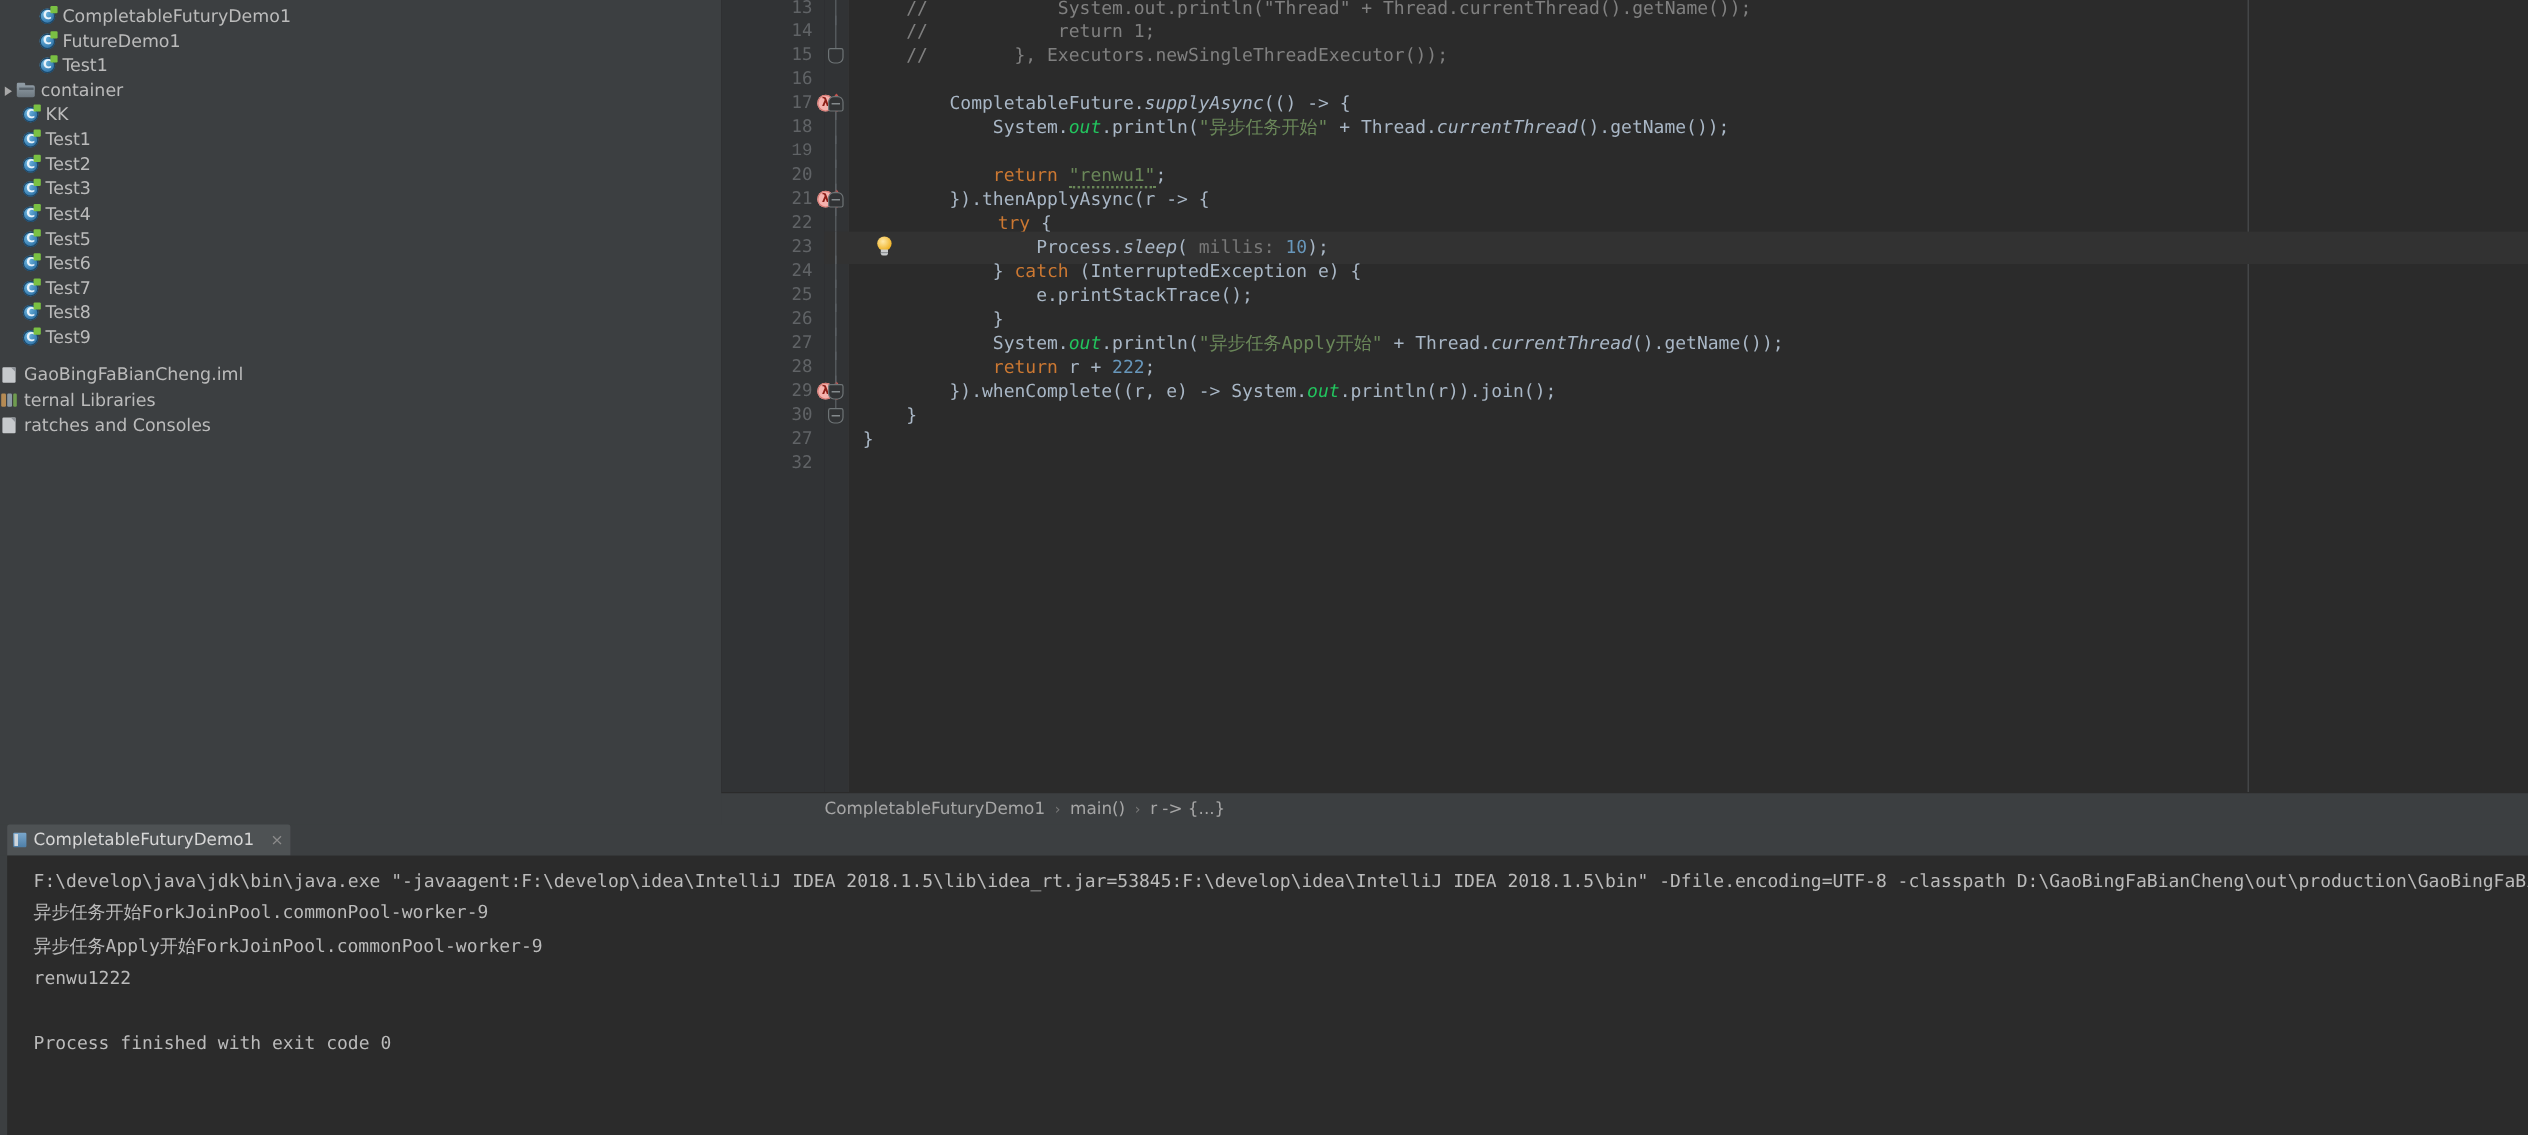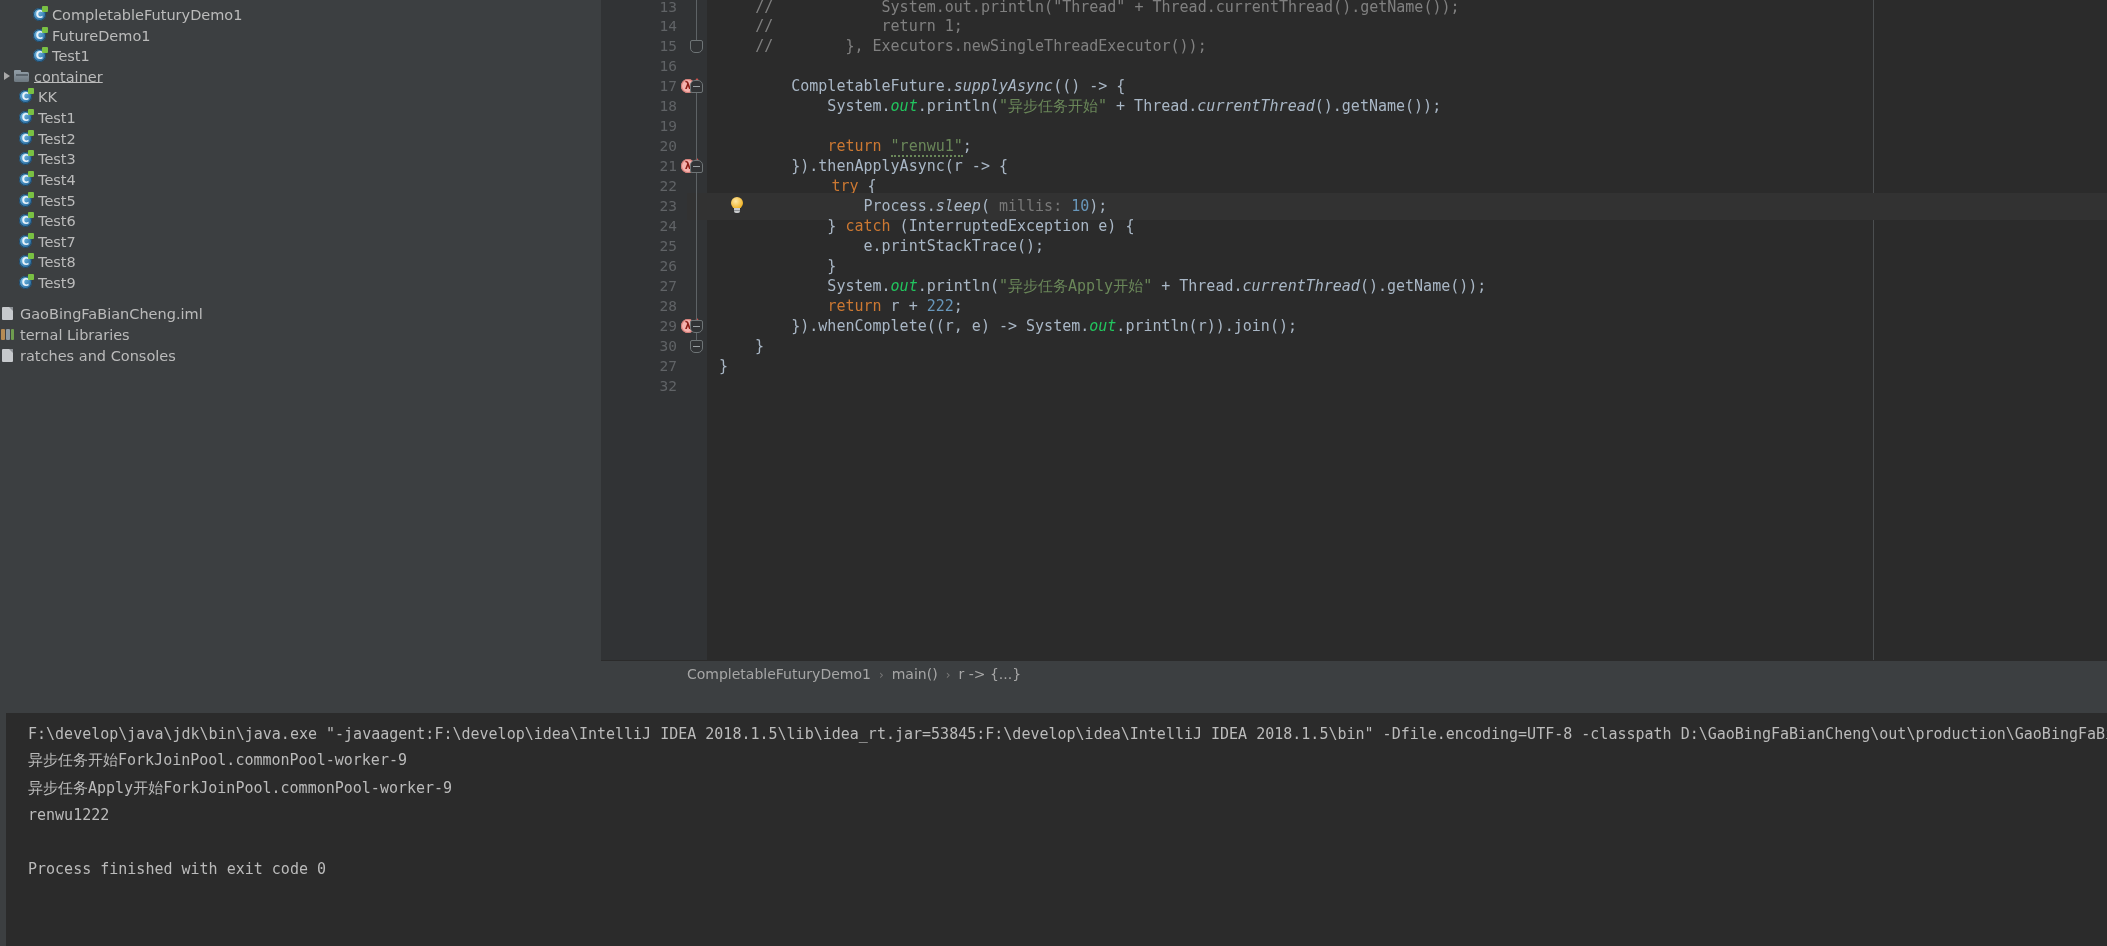--- a/index.html
+++ b/index.html
@@ -225,21 +225,21 @@
 </head>
 <body>
 
 <div class="app">
 
   <div class="sidebar">
     <div id="tree-host">
         <div class="tree-row" style="top: 4px; position: absolute; left: 0px; padding-left: 32px;"><span class="ic ic-class"><span class="disc"></span><span class="cee">C</span><span class="badge"></span></span><span class="lbl">CompletableFuturyDemo1</span></div>
         <div class="tree-row" style="top: 25px; position: absolute; left: 0px; padding-left: 32px;"><span class="ic ic-class"><span class="disc"></span><span class="cee">C</span><span class="badge"></span></span><span class="lbl">FutureDemo1</span></div>
         <div class="tree-row" style="top: 45px; position: absolute; left: 0px; padding-left: 32px;"><span class="ic ic-class"><span class="disc"></span><span class="cee">C</span><span class="badge"></span></span><span class="lbl">Test1</span></div>
-        <div class="tree-row" style="top: 66px; position: absolute; left: 0px; padding-left: 14px; text-decoration: underline;"><span class="arrow"></span><span class="ic ic-folder"><span class="f-t"></span><span class="f-b"></span><span class="f-s"></span></span><span class="lbl">container</span></div>
+        <div class="tree-row" style="top: 66px; position: absolute; left: 0px; padding-left: 14px;"><span class="arrow"></span><span class="ic ic-folder"><span class="f-t"></span><span class="f-b"></span><span class="f-s"></span></span><span class="lbl">container</span></div>
         <div class="tree-row" style="top: 86px; position: absolute; left: 0px; padding-left: 18px;"><span class="ic ic-class"><span class="disc"></span><span class="cee">C</span><span class="badge"></span></span><span class="lbl">KK</span></div>
         <div class="tree-row" style="top: 107px; position: absolute; left: 0px; padding-left: 18px;"><span class="ic ic-class"><span class="disc"></span><span class="cee">C</span><span class="badge"></span></span><span class="lbl">Test1</span></div>
         <div class="tree-row" style="top: 128px; position: absolute; left: 0px; padding-left: 18px;"><span class="ic ic-class"><span class="disc"></span><span class="cee">C</span><span class="badge"></span></span><span class="lbl">Test2</span></div>
         <div class="tree-row" style="top: 148px; position: absolute; left: 0px; padding-left: 18px;"><span class="ic ic-class"><span class="disc"></span><span class="cee">C</span><span class="badge"></span></span><span class="lbl">Test3</span></div>
         <div class="tree-row" style="top: 169px; position: absolute; left: 0px; padding-left: 18px;"><span class="ic ic-class"><span class="disc"></span><span class="cee">C</span><span class="badge"></span></span><span class="lbl">Test4</span></div>
         <div class="tree-row" style="top: 190px; position: absolute; left: 0px; padding-left: 18px;"><span class="ic ic-class"><span class="disc"></span><span class="cee">C</span><span class="badge"></span></span><span class="lbl">Test5</span></div>
         <div class="tree-row" style="top: 210px; position: absolute; left: 0px; padding-left: 18px;"><span class="ic ic-class"><span class="disc"></span><span class="cee">C</span><span class="badge"></span></span><span class="lbl">Test6</span></div>
         <div class="tree-row" style="top: 231px; position: absolute; left: 0px; padding-left: 18px;"><span class="ic ic-class"><span class="disc"></span><span class="cee">C</span><span class="badge"></span></span><span class="lbl">Test7</span></div>
         <div class="tree-row" style="top: 251px; position: absolute; left: 0px; padding-left: 18px;"><span class="ic ic-class"><span class="disc"></span><span class="cee">C</span><span class="badge"></span></span><span class="lbl">Test8</span></div>
         <div class="tree-row" style="top: 272px; position: absolute; left: 0px; padding-left: 18px;"><span class="ic ic-class"><span class="disc"></span><span class="cee">C</span><span class="badge"></span></span><span class="lbl">Test9</span></div>
@@ -276,21 +276,21 @@
         </div>
         <div class="fold-box top" style="left: 89px; top: 80px;">
           <span class="sh"></span>
           <span class="minus"></span>
         </div>
         <div class="fold-line" style="left: 95px; top: 93px; height: 7px;"></div>
         <div class="cl" style="top: 73px; left: 118px;"><span class="">        CompletableFuture.</span><span class="mtd">supplyAsync</span><span class="">(() -&gt; {</span></div>
         <div class="ln" style="top: 93px; right: 1420px; left: 0px; width: 76px;">18</div>
         <div class="fold-line" style="left: 95px; top: 93px; height: 27px;"></div>
         <div class="cl" style="top: 93px; left: 118px;"><span class="">            System.</span><span class="fld">out</span><span class="">.println(</span><span class="str">"异步任务开始"</span><span class=""> + Thread.</span><span class="mtd">currentThread</span><span class="">().getName());</span></div>
-        <div class="ln" style="top: 113px; right: 1420px; left: 0px; width: 76px;">19</div>
+        <div class="ln" style="top: 113px; right: 1420px; left: 0px; width: 76px; font-family: Liberation Mono, monospace;">19</div>
         <div class="fold-line" style="left: 95px; top: 113px; height: 27px;"></div>
         <div class="cl" style="top: 113px; left: 118px;"></div>
         <div class="ln" style="top: 133px; right: 1420px; left: 0px; width: 76px;">20</div>
         <div class="fold-line" style="left: 95px; top: 133px; height: 27px;"></div>
         <div class="cl" style="top: 133px; left: 118px;"><span class="">            </span><span class="kw">return</span><span class=""> </span><span class="str squig">"renwu1"</span><span class="">;</span></div>
         <div class="ln" style="top: 153px; right: 1420px; left: 0px; width: 76px;">21</div>
         <div class="lam" style="left: 80px; top: 158px;">
           <span class="circ"></span>
           <span class="gl">λ</span>
           <span class="arr"></span>
@@ -355,20 +355,27 @@
         <div class="ln" style="top: 373px; right: 1420px; left: 0px; width: 76px;">32</div>
         <div class="cl" style="top: 373px; left: 118px;"></div>
       </div>
   </div>
 
   <div class="breadcrumb">
     <span class="bc-pad"></span><span id="bc-host"><span class="bc-item">CompletableFuturyDemo1</span><span class="bc-sep">›</span><span class="bc-item">main()</span><span class="bc-sep">›</span><span class="bc-item">r -&gt; {...}</span></span>
   </div>
 
   <div class="console-wrap">
+    <div class="console-tabbar">
+      <div class="console-tab">
+        <span class="tab-ic"></span>
+        <span>CompletableFuturyDemo1</span>
+        <span class="tab-close">×</span>
+      </div>
+    </div>
 
     <div class="console-body">
       <div id="console-host">
           <div class="con-line" style="top: 8px;">F:\develop\java\jdk\bin\java.exe "-javaagent:F:\develop\idea\IntelliJ IDEA 2018.1.5\lib\idea_rt.jar=53845:F:\develop\idea\IntelliJ IDEA 2018.1.5\bin" -Dfile.encoding=UTF-8 -classpath D:\GaoBingFaBianCheng\out\production\GaoBingFaBi</div>
           <div class="con-line" style="top: 34px;">异步任务开始ForkJoinPool.commonPool-worker-9</div>
           <div class="con-line" style="top: 62px;">异步任务Apply开始ForkJoinPool.commonPool-worker-9</div>
           <div class="con-line" style="top: 89px;">renwu1222</div>
           <div class="con-line" style="top: 116px;"></div>
           <div class="con-line" style="top: 143px;">Process finished with exit code 0</div>
         </div>

